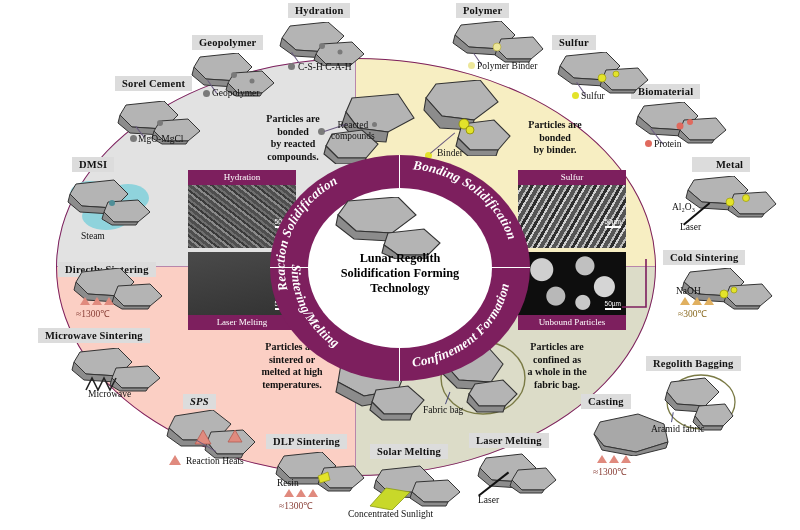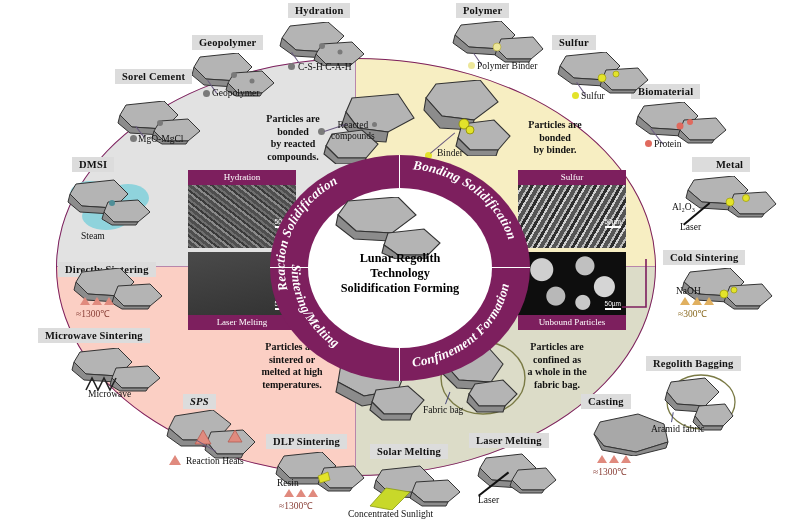--- a/index.html
+++ b/index.html
@@ -220,22 +220,22 @@
 
     <svg class="abs" style="left:58px;top:42px;" width="150" height="62">
       <polygon points="20,4 70,0 88,18 64,36 28,34 10,18" fill="#b4b4b4" stroke="#333" stroke-width="1.1"></polygon>
       <polygon points="10,18 28,34 64,36 62,44 26,42 8,28" fill="#8c8c8c" stroke="#333" stroke-width="1.1"></polygon>
       <polygon points="60,36 96,32 112,46 100,58 70,58 56,48" fill="#b4b4b4" stroke="#333" stroke-width="1.1"></polygon>
       <polygon points="56,48 70,58 100,58 98,62 68,62 54,56" fill="#8c8c8c" stroke="#333" stroke-width="1.1"></polygon>
     </svg>
 
     <div id="center-text">
       <div>Lunar Regolith</div>
+      <div>Solidification Forming</div>
       <div>Technology</div>
-      <div>Solidification Forming</div>
     </div>
   </div>
 
   <div class="ttl abs" style="left:288px;top:3px;">Hydration</div>
   <svg class="abs" style="left:276px;top:22px;" width="90" height="44">
     <polygon points="14,4 52,0 68,14 52,30 20,28 6,16" fill="#b4b4b4" stroke="#333" stroke-width="1"></polygon>
     <polygon points="6,16 20,28 52,30 50,36 18,34 4,24" fill="#8c8c8c" stroke="#333" stroke-width="1"></polygon>
     <polygon points="46,22 76,20 88,32 76,42 50,42 40,32" fill="#b4b4b4" stroke="#333" stroke-width="1"></polygon>
     <polygon points="40,32 50,42 76,42 74,44 48,44 38,38" fill="#8c8c8c" stroke="#333" stroke-width="1"></polygon>
     <circle cx="46" cy="24" r="3" fill="#7a7a7a"></circle>
@@ -251,21 +251,21 @@
     <polygon points="4,14 16,26 48,28 46,34 14,32 2,22" fill="#8c8c8c" stroke="#333" stroke-width="1"></polygon>
     <polygon points="44,20 72,18 84,30 72,40 48,40 38,30" fill="#b4b4b4" stroke="#333" stroke-width="1"></polygon>
     <polygon points="38,30 48,40 72,40 70,43 46,43 36,37" fill="#8c8c8c" stroke="#333" stroke-width="1"></polygon>
     <circle cx="44" cy="22" r="3" fill="#7a7a7a"></circle>
       <circle cx="62" cy="28" r="2.5" fill="#7a7a7a"></circle>
   </svg>
   <div class="lead" style="left:208px;top:80px;width:16px;transform:rotate(55deg);"></div>
   <div class="dotg" style="left:203px;top:90px;"></div>
   <div class="abs cap" style="left:212px;top:88px;">Geopolymer</div>
 
-  <div class="ttl abs" style="left:115px;top:69px;">Sorel Cement</div>
+  <div class="ttl abs" style="left:115px;top:76px;">Sorel Cement</div>
   <svg class="abs" style="left:116px;top:101px;" width="86" height="44">
     <polygon points="10,4 48,0 62,14 48,28 16,26 4,14" fill="#b4b4b4" stroke="#333" stroke-width="1"></polygon>
     <polygon points="4,14 16,26 48,28 46,34 14,32 2,22" fill="#8c8c8c" stroke="#333" stroke-width="1"></polygon>
     <polygon points="44,20 72,18 84,30 72,40 48,40 38,30" fill="#b4b4b4" stroke="#333" stroke-width="1"></polygon>
     <polygon points="38,30 48,40 72,40 70,43 46,43 36,37" fill="#8c8c8c" stroke="#333" stroke-width="1"></polygon>
     <circle cx="44" cy="22" r="3" fill="#7a7a7a"></circle>
   </svg>
   <div class="lead" style="left:136px;top:126px;width:14px;transform:rotate(52deg);"></div>
   <div class="dotg" style="left:130px;top:135px;"></div>
   <div class="abs cap" style="left:138px;top:134px;">MgO-MgCl</div>

